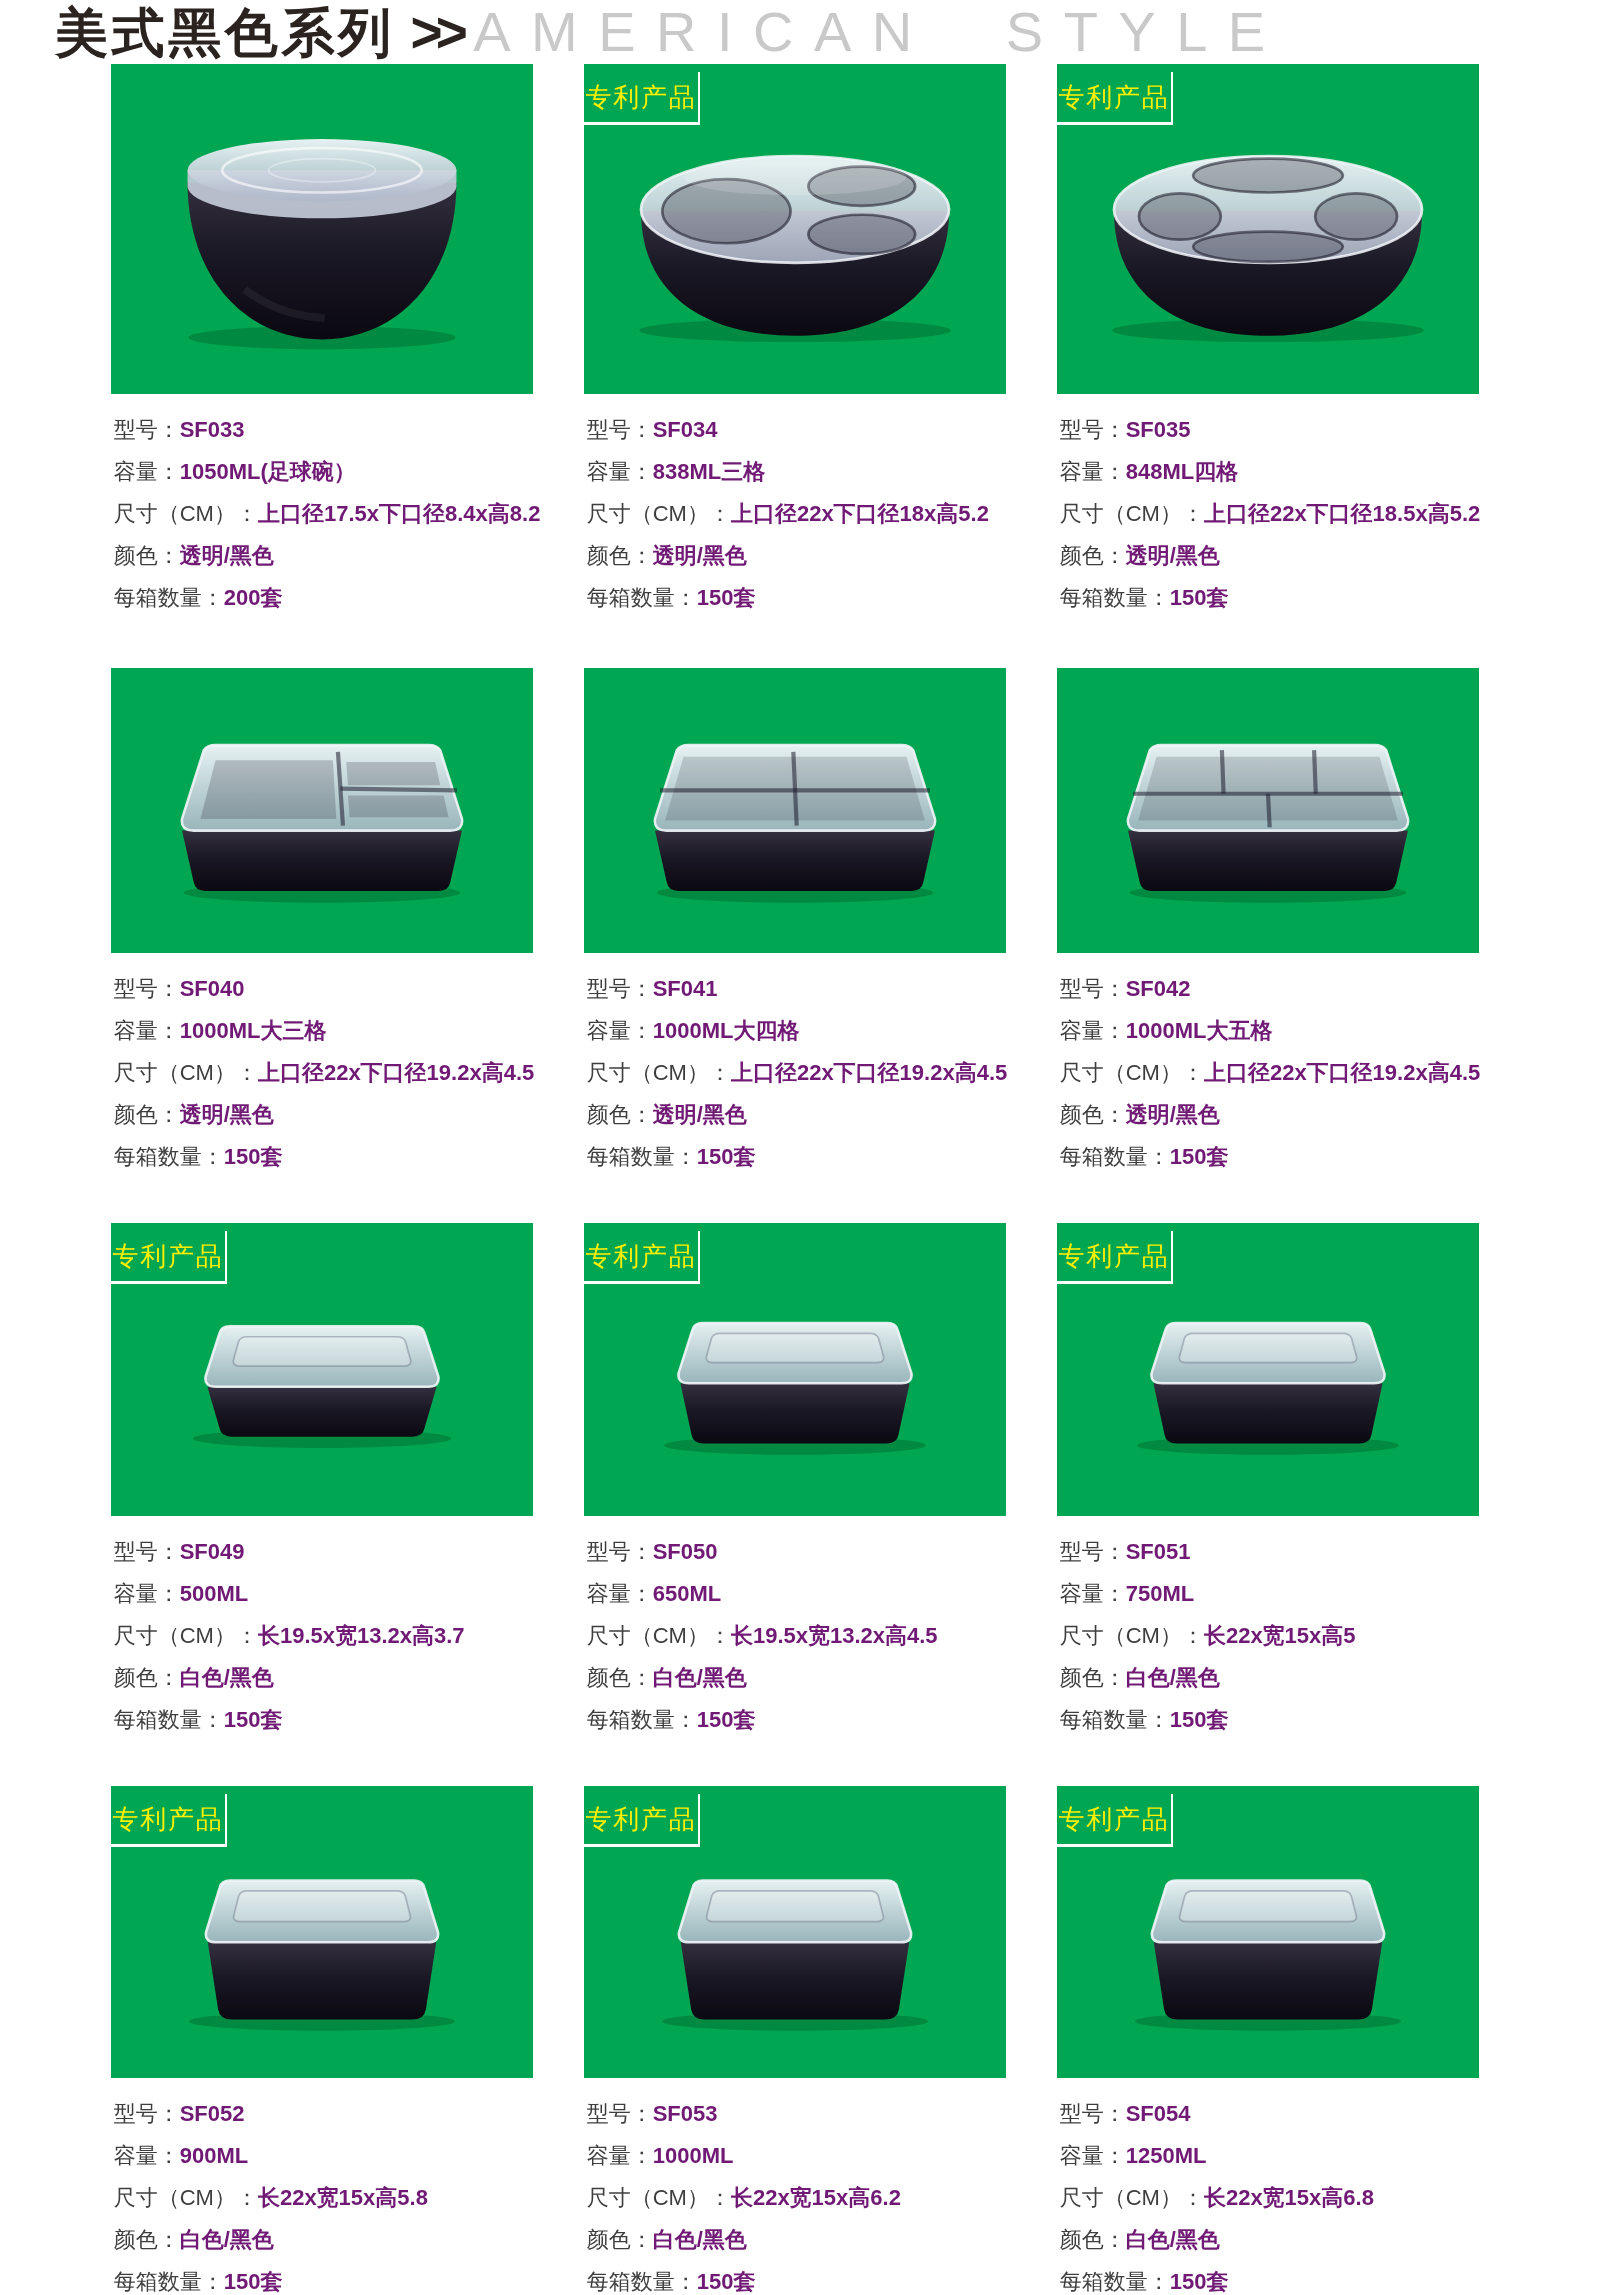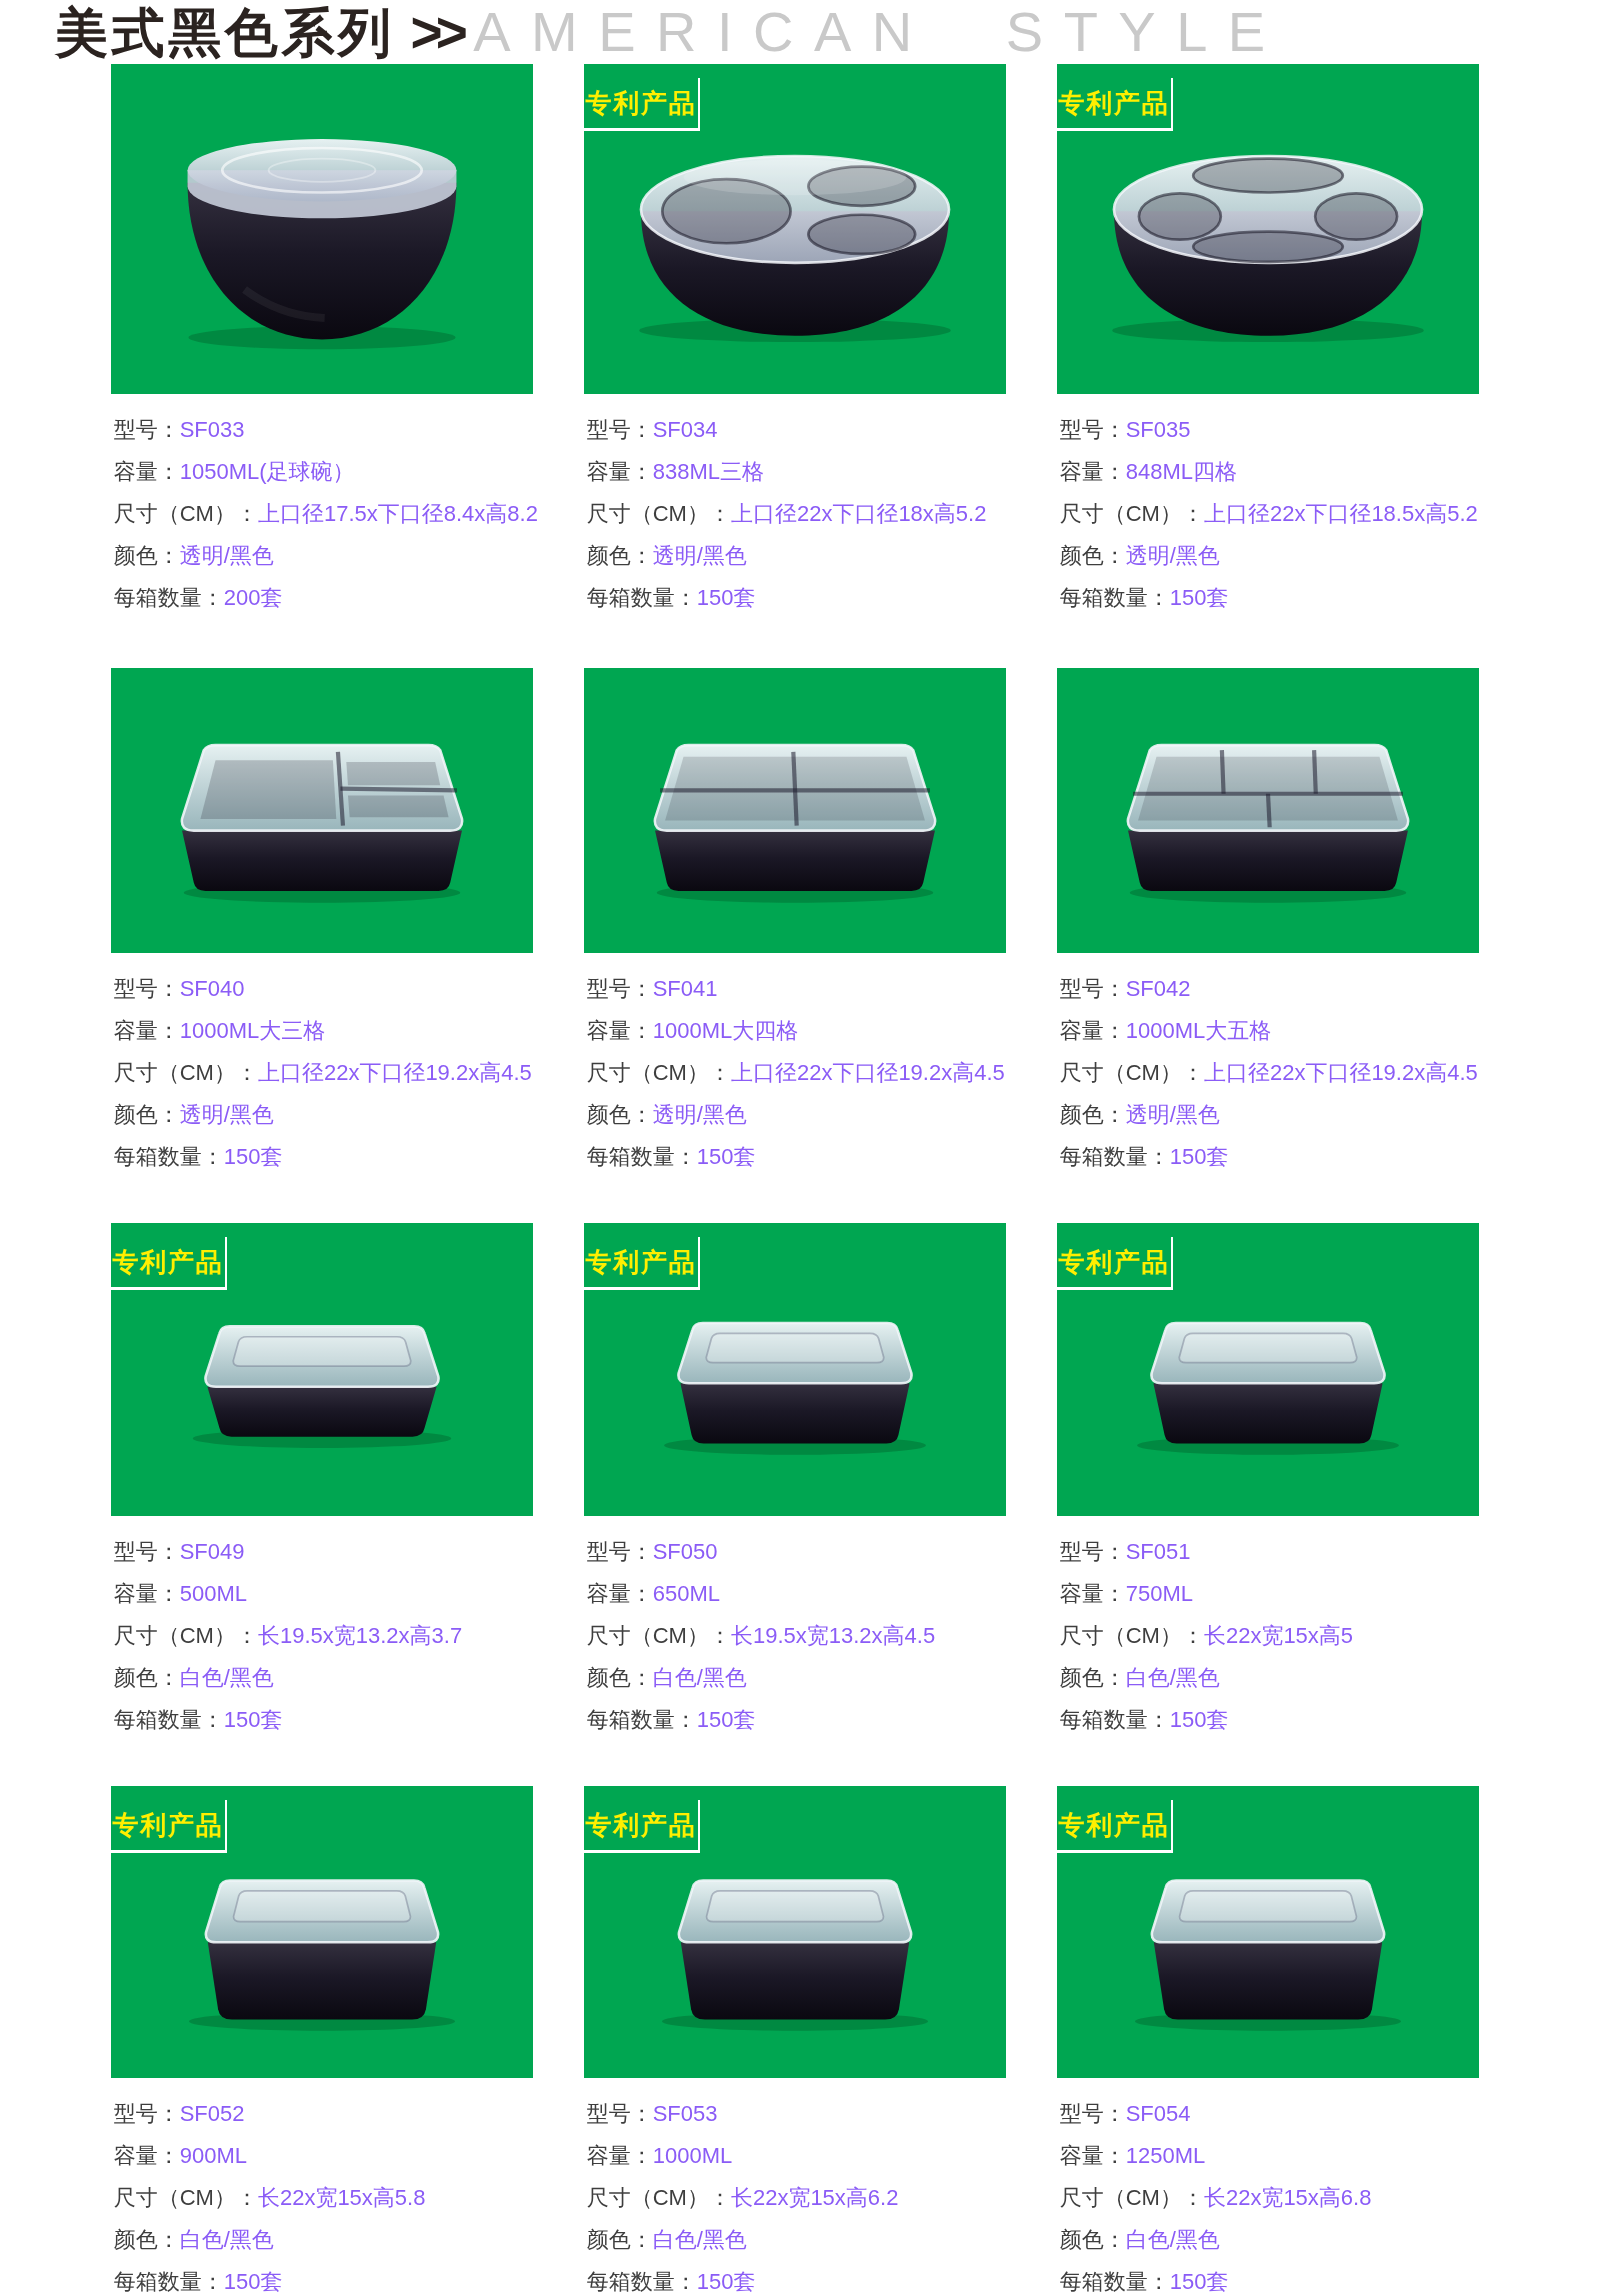--- a/index.html
+++ b/index.html
@@ -36,35 +36,35 @@
   .card.row2{height:555px;}
   .card.row3{height:563px;}
   .card.row4{height:509px;}
   .photo{position:relative;background:#00a651;width:422px;}
   .row1 .photo{height:330px;}
   .row2 .photo{height:285px;}
   .row3 .photo{height:293px;}
   .row4 .photo{height:292px;}
   .photo svg.pimg{position:absolute;left:0;top:0;width:100%;height:100%;display:block;}
   .badge{
-    position:absolute;top:14px;left:0;z-index:2;
+    position:absolute;top:8px;left:0;z-index:2;
     width:114px;height:50px;
     display:flex;align-items:center;justify-content:center;
     border-right:2.7px solid #fff;border-bottom:3.6px solid #fff;
-    color:#ffef00;font-size:26px;font-weight:700;letter-spacing:1.8px;
+    color:#ffef00;font-size:26px;font-weight:400;letter-spacing:1.8px;
     background:transparent;
   }
   
   .specs{padding-top:15px;padding-left:2.7px;}
   .line{
     height:42px;display:flex;align-items:center;
     font-size:22px;color:#3e3e3e;white-space:nowrap;
   }
   .lab{color:#3e3e3e;}
-  .val{color:#8b5cf6;}
+  .val{color:#701a75;font-weight:bold;}
   .hidden-defs{position:absolute;width:0;height:0;overflow:hidden;}
 </style>
 </head>
 <body>
 
 <svg class="hidden-defs" aria-hidden="true">
   <defs>
     <linearGradient id="gLid" x1="0" y1="0" x2="0" y2="1">
       <stop offset="0" stop-color="#f2f5fa" stop-opacity="0.95"></stop>
       <stop offset="1" stop-color="#aeb8ca" stop-opacity="0.88"></stop>

